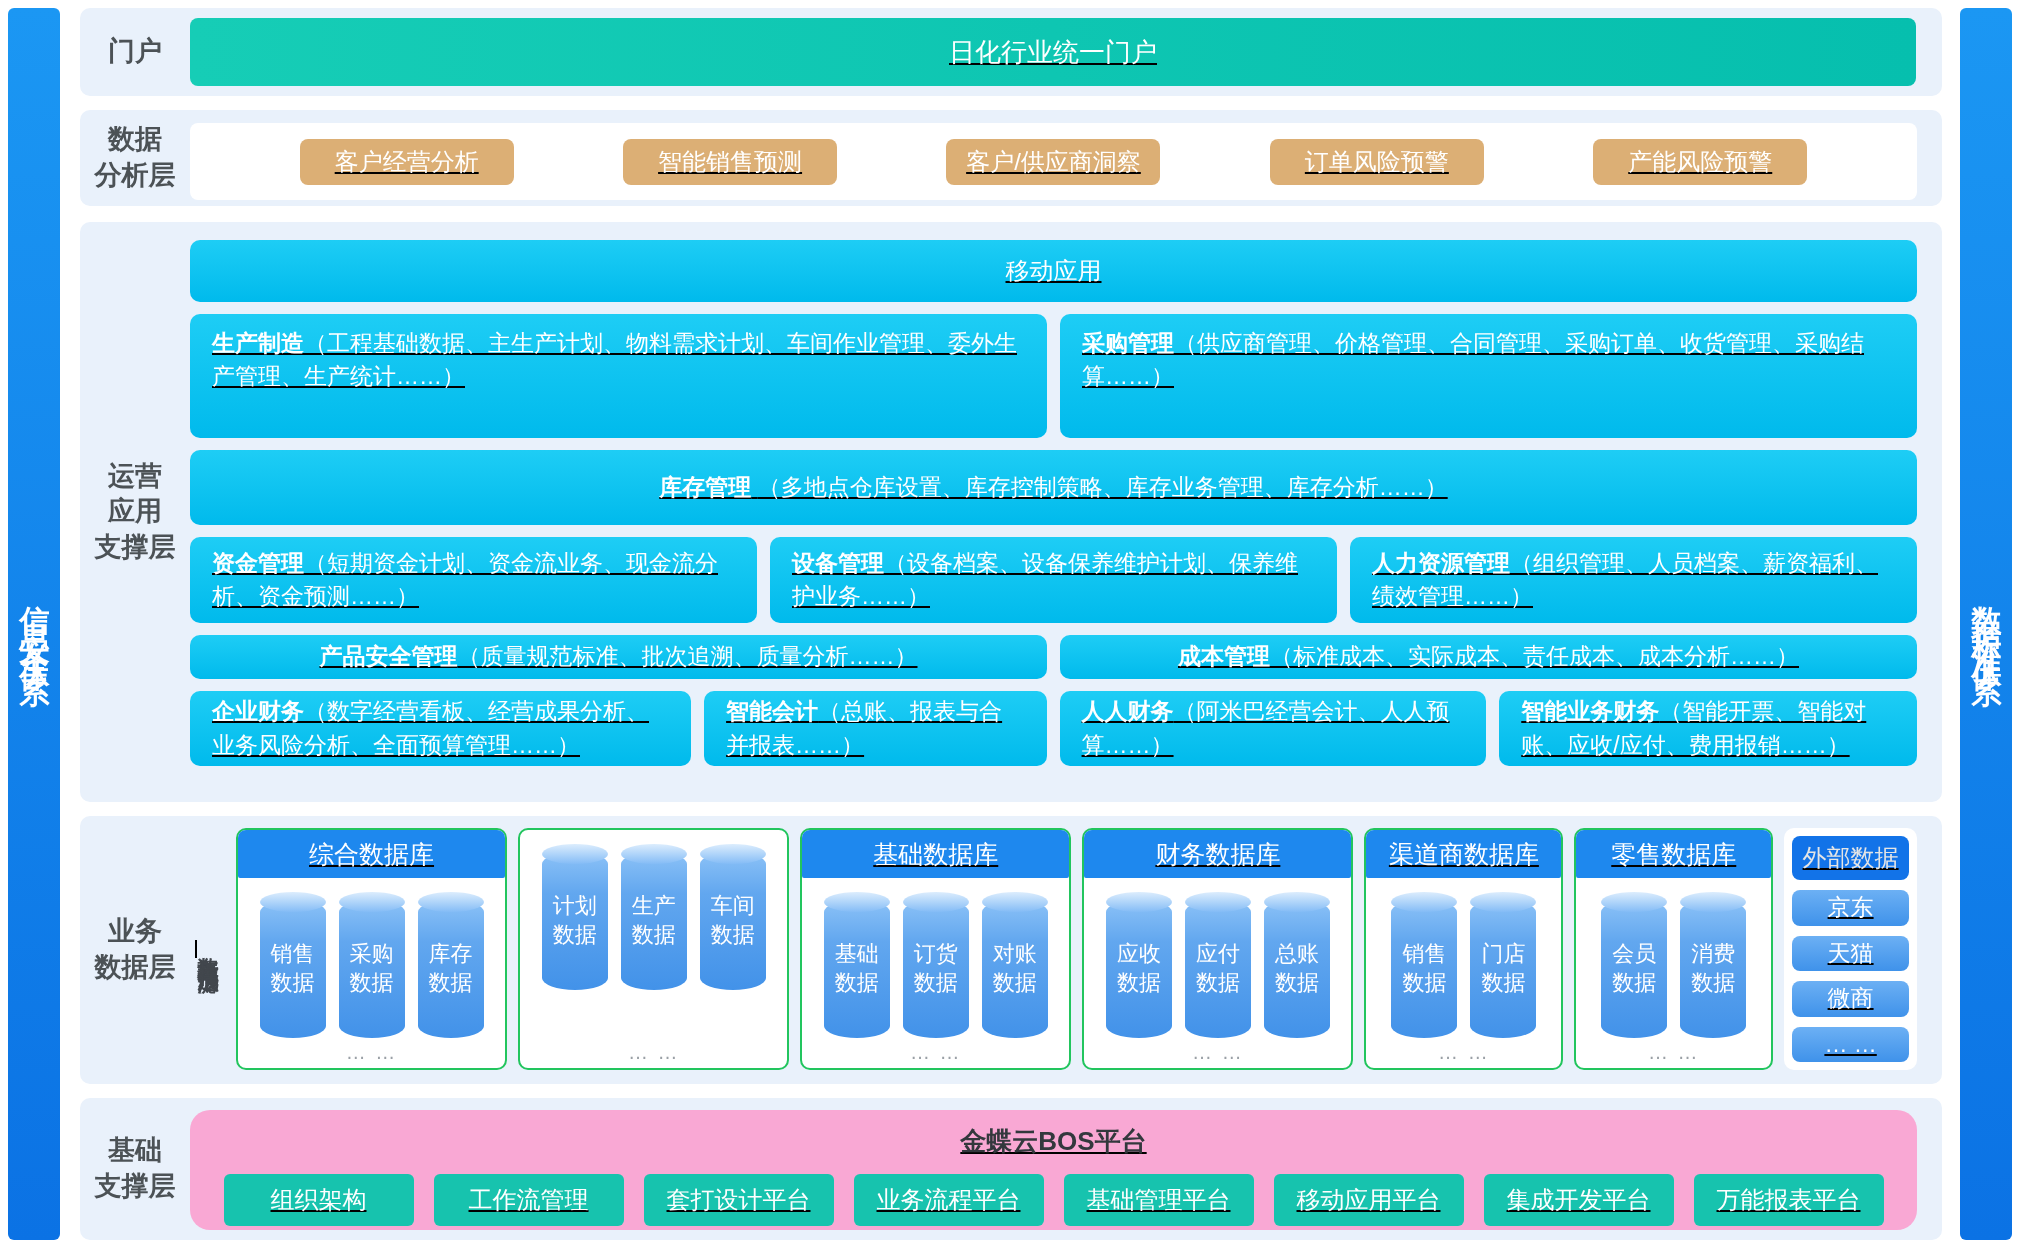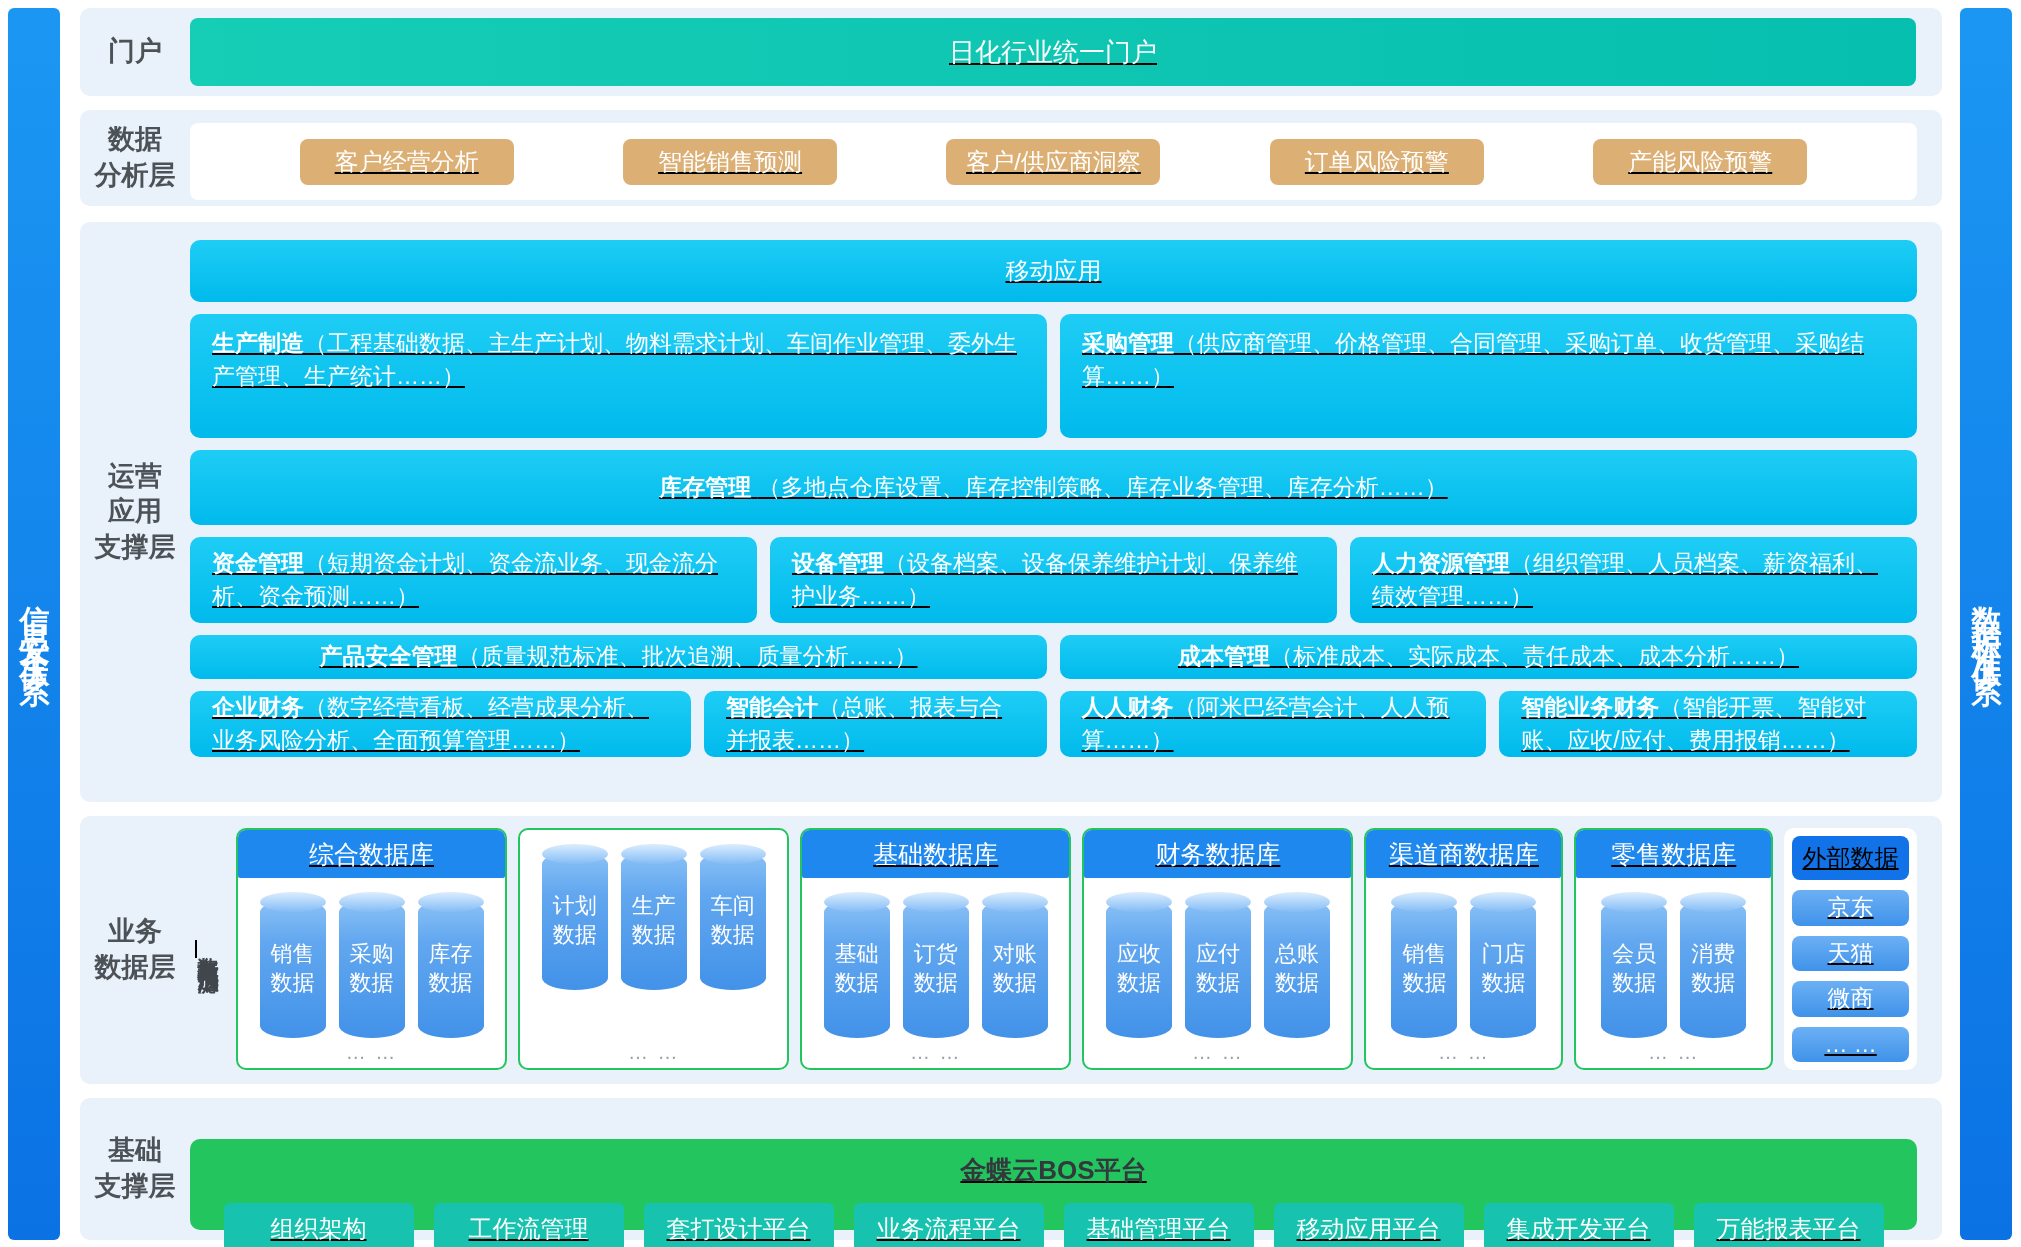--- a/index.html
+++ b/index.html
@@ -62,21 +62,21 @@
   .ops-row .cyan{padding:13px 22px;}
   .ops-row .v-center{display:flex;align-items:center;}
   .row-1{height:124px;}
   .row-1 .cyan{flex:1;}
   .mobile-bar{height:62px;font-size:24px;}
   .inv-bar{height:75px;}
   .row-2{height:86px;}
   .row-2 .cyan{flex:1;}
   .row-3{height:44px;}
   .row-3 .cyan{flex:1;display:flex;align-items:center;justify-content:center;text-align:center;padding:0 10px;}
-  .row-4{height:66px;border-radius:11px;}
+  .row-4{height:75px;border-radius:11px;}
   
   #datalayer{top:816px;height:268px;}
   #datalayer .panel-content{padding:12px 25px 14px 0;display:flex;gap:10px;}
   .filter-strip{
     width:36px;flex:none;display:flex;align-items:center;justify-content:center;
   }
   .filter-strip span{
     writing-mode:vertical-rl;color:#42474d;font-size:21px;font-weight:600;letter-spacing:2px;
   }
   .db-groups{flex:1;display:flex;gap:11px;}
@@ -109,33 +109,33 @@
   }
   .db-more{
     position:absolute;bottom:4px;left:0;width:100%;text-align:center;color:#9aa0a6;
     font-size:20px;letter-spacing:2px;
   }
   .ext-card{
     flex:118;background:#fff;border-radius:10px;padding:8px;box-sizing:border-box;
     display:flex;flex-direction:column;gap:10px;
   }
   .ext-header{
-    height:44px;flex:none;background:#1273e8;border-radius:8px;color:#000000;font-size:24px;
+    height:44px;flex:none;background:#1273e8;border-radius:8px;color:#e5e5e5;font-size:24px;
     display:flex;align-items:center;justify-content:center;
   }
   .ext-btn{
     flex:1;background:linear-gradient(180deg,#6cb0f4,#3f92ea);border-radius:8px;color:#fff;
     font-size:23px;display:flex;align-items:center;justify-content:center;
   }
   
   #foundation{top:1098px;height:142px;}
   #foundation .panel-content{padding:12px 25px 10px 0;display:flex;}
   .foundation-card{
-    flex:1;background:#22c55e;border-radius:10px;display:flex;flex-direction:column;
-    align-items:center;padding-top:14px;margin-top:29px;
+    flex:1;background:#f9a8d4;border-radius:20px;display:flex;flex-direction:column;
+    align-items:center;padding-top:14px;
   }
   .foundation-title{font-size:26px;font-weight:bold;color:#33383d;}
   .foundation-btns{display:flex;gap:20px;margin-top:15px;}
   .teal-btn{
     width:190px;height:52px;border-radius:6px;background:#17c3ae;color:#fff;font-size:24px;
     display:flex;align-items:center;justify-content:center;flex:none;
   }
 </style>
 </head>
 <body>

